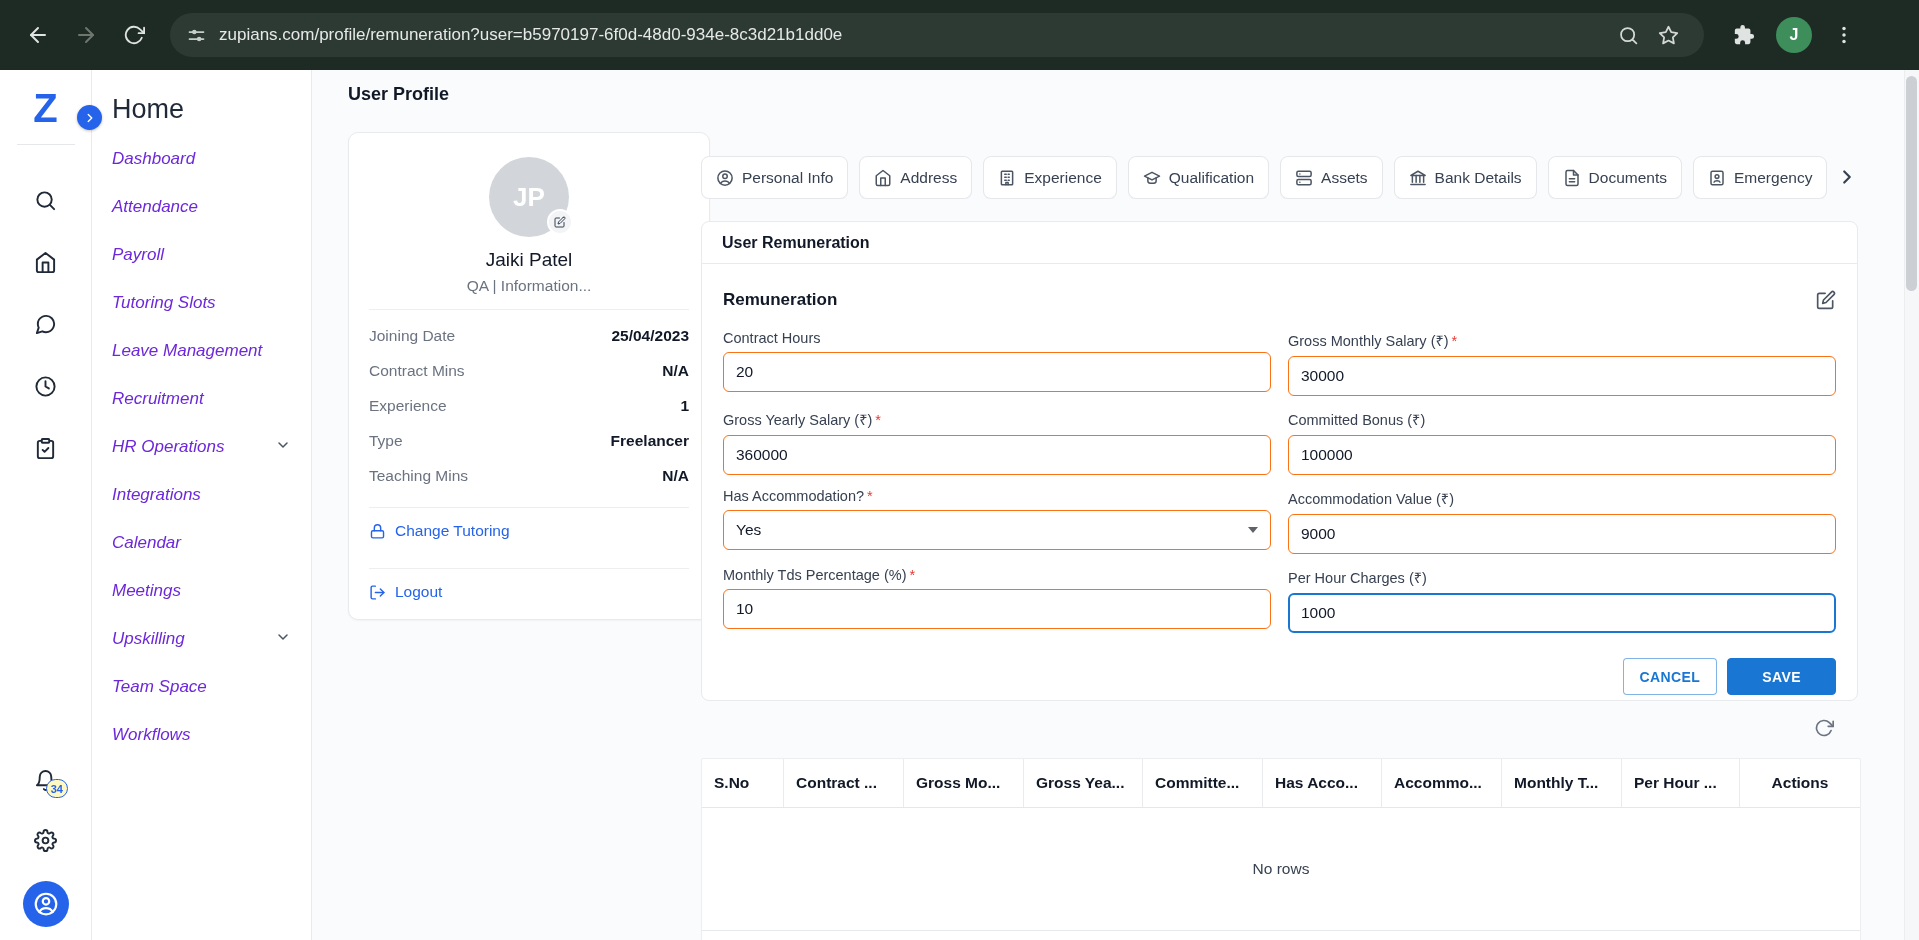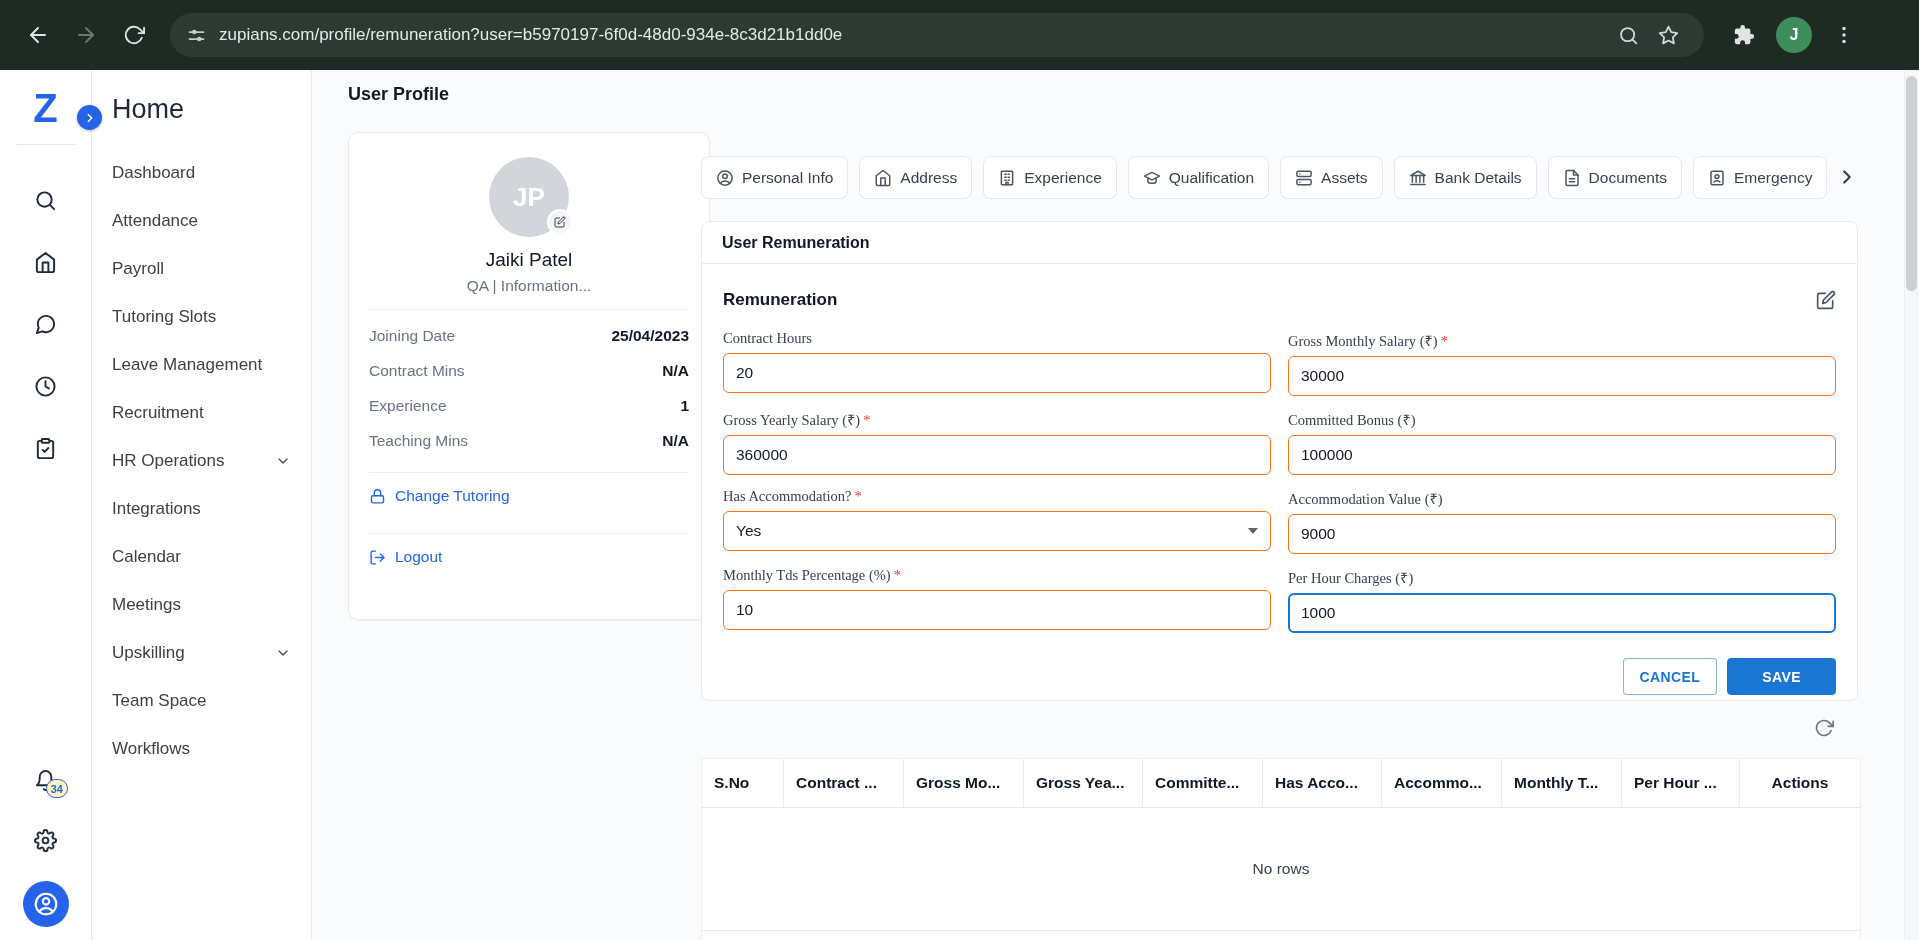--- a/index.html
+++ b/index.html
@@ -30,21 +30,21 @@
   .rail-bottom { margin-top:auto; display:flex; flex-direction:column; align-items:center; }
   .bell-wrap { position:relative; margin-bottom:37px; }
   .bell-badge { position:absolute; right:-11px; bottom:-6px; min-width:21px; height:19px; padding:0 4px; border-radius:10px; background:#fef9c3; border:1.5px solid #2563eb; color:#2563eb; font-size:11px; font-weight:700; display:flex; align-items:center; justify-content:center; }
   .gear-wrap { margin-bottom:29px; }
   .person-btn { width:46px; height:46px; border-radius:50%; background:#2563eb; color:#fff; display:flex; align-items:center; justify-content:center; margin-bottom:13px; cursor:pointer; }
   .expand-btn { position:absolute; left:77px; top:35px; width:25px; height:25px; border-radius:50%; background:#2563eb; color:#fff; display:flex; align-items:center; justify-content:center; box-shadow:0 1px 3px rgba(0,0,0,.25); cursor:pointer; z-index:6; }
 
   .nav-col { width:220px; flex:0 0 auto; background:#fff; border-right:1px solid #e8eaed; padding-top:24px; }
   .nav-title { font-size:27px; font-weight:500; color:#1f2937; padding-left:20px; }
   .nav-list { margin-top:24px; }
-  .nav-item { height:48px; display:flex; align-items:center; justify-content:space-between; padding:0 20px; font-size:17px; color:#404040; cursor:pointer; }
+  .nav-item { height:48px; display:flex; align-items:flex-start; justify-content:space-between; padding:0 20px; font-size:17px; color:#6d28d9; cursor:pointer;font-style:italic; }
   .nav-item .chev { color:#4b5563; }
 
   .main { flex:1; background:#fafbfc; position:relative; overflow:hidden; }
 
   .page-title { position:absolute; left:36px; top:14px; font-size:18px; font-weight:700; color:#111827; }
 
   
   .profile-card { position:absolute; left:36px; top:62px; width:362px; height:488px; background:#fff; border:1px solid #e9eaec; border-radius:10px; box-shadow:0 1px 2px rgba(16,24,40,.04); padding:24px 20px 0; }
   .avatar-wrap { width:80px; height:80px; margin:0 auto; position:relative; }
   .avatar-circle { width:80px; height:80px; border-radius:50%; background:#d2d6db; color:#fff; font-size:26px; font-weight:600; display:flex; align-items:center; justify-content:center; }
@@ -66,21 +66,21 @@
   .tabs-scroll { position:absolute; right:0; top:10px; color:#374151; cursor:pointer; }
 
   
   .remu-card { position:absolute; left:389px; top:151px; width:1157px; height:480px; background:#fff; border:1px solid #e9eaec; border-radius:8px; }
   .remu-header { height:42px; display:flex; align-items:center; padding:0 20px; border-bottom:1px solid #e9eaec; font-size:16px; font-weight:700; color:#111827; }
   .remu-body { padding:0 21px; }
   .section-head { margin-top:26px; display:flex; align-items:center; justify-content:space-between; }
   .section-title { font-size:17px; font-weight:700; color:#111827; }
   .edit-icon { color:#4b5563; cursor:pointer; }
   .form-grid { display:grid; grid-template-columns:1fr 1fr; column-gap:17px; row-gap:13px; margin-top:20px; }
-  .f-label { font-size:14.5px; color:#374151; margin-bottom:6px;font-family:Liberation Serif, serif; }
+  .f-label { font-size:14.5px; color:#374151; margin-bottom:6px; }
   .req { color:#e53935; margin-left:3px; }
   .f-input { width:100%; height:40px; border:1px solid #f97316; border-radius:6px; padding:16px 12px; font-size:15.5px; color:#111827; background:#fff; font-family:"Liberation Sans", sans-serif; outline:none; }
   .f-input.focused { border:2px solid #1976d2; padding:0 11px; }
   .select-wrap { position:relative; }
   .select-wrap .caret { position:absolute; right:13px; top:17px; width:0; height:0; border-left:5px solid transparent; border-right:5px solid transparent; border-top:6px solid #5f6368; pointer-events:none; }
   .btn-row { display:flex; justify-content:flex-end; gap:10px; margin-top:25px; }
   .btn { height:37px; border-radius:4px; font-size:14px; font-weight:700; letter-spacing:.4px; cursor:pointer; font-family:"Liberation Sans", sans-serif; }
   .btn-cancel { padding:0 16px; background:#fff; border:1px solid rgba(25,118,210,.55); color:#1976d2; }
   .btn-save { padding:0 34px; background:#1976d2; border:1px solid #1976d2; color:#fff; }
 
@@ -449,20 +449,24 @@
               <span class="detail-label">Joining Date</span>
               <span class="detail-value">25/04/2023</span>
             </div>
           <div class="detail-row">
               <span class="detail-label">Contract Mins</span>
               <span class="detail-value">N/A</span>
             </div>
           <div class="detail-row">
               <span class="detail-label">Experience</span>
               <span class="detail-value">1</span>
+            </div>
+          <div class="detail-row">
+              <span class="detail-label">Type</span>
+              <span class="detail-value">Freelancer</span>
             </div>
           <div class="detail-row">
               <span class="detail-label">Teaching Mins</span>
               <span class="detail-value">N/A</span>
             </div>
         </div>
         <div class="card-divider"></div>
         <div class="link-row">
           <svg class="ic" width="17" height="17">
               <use href="#i-lock"></use>

